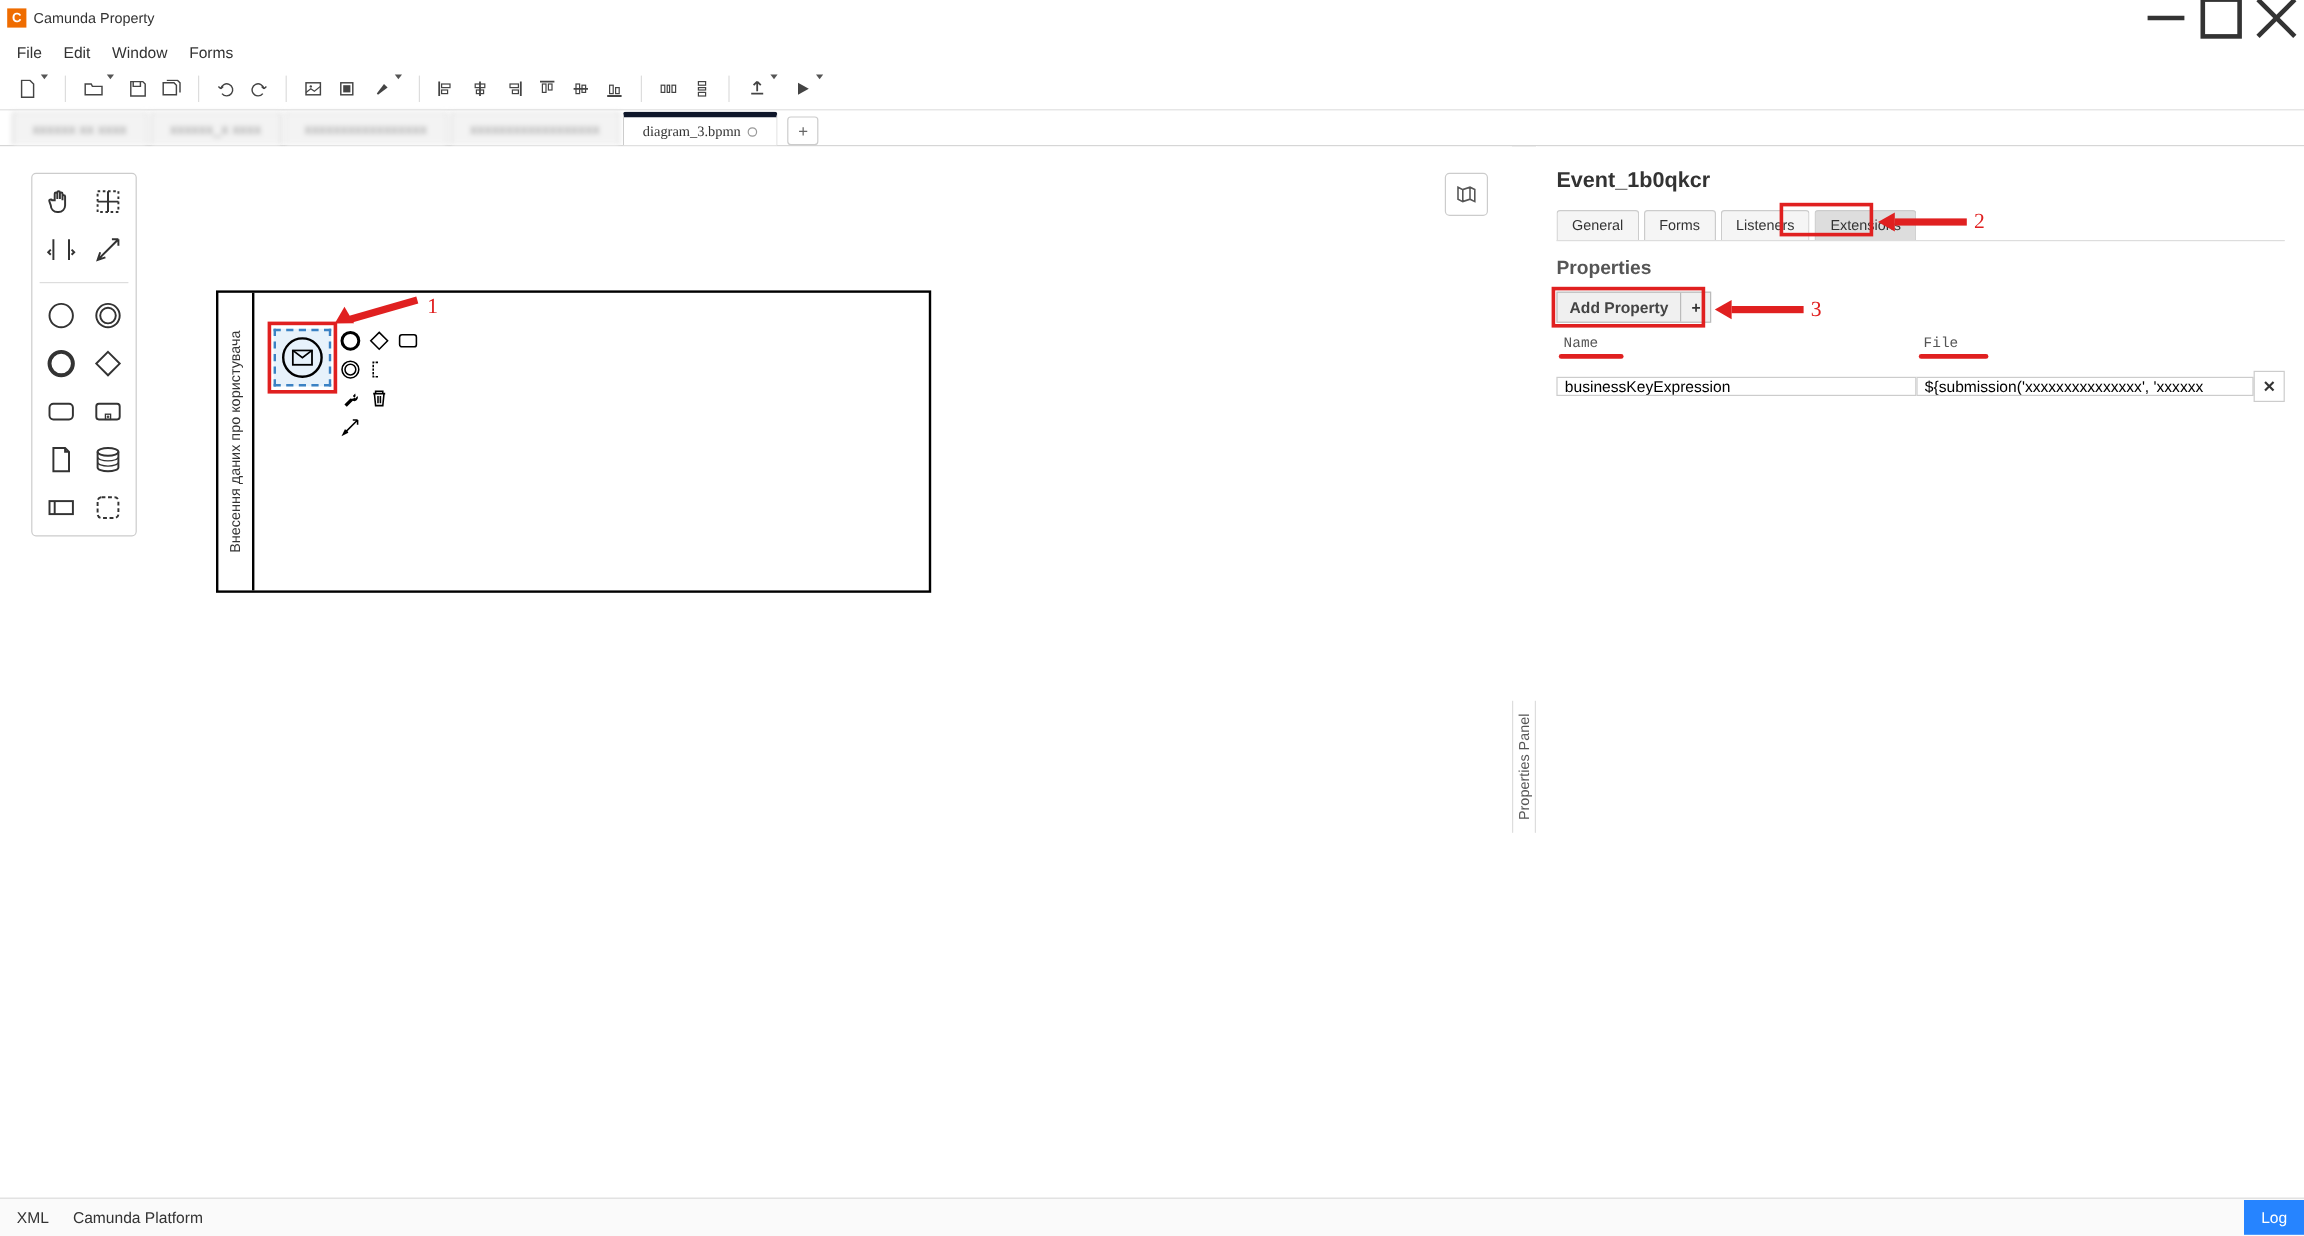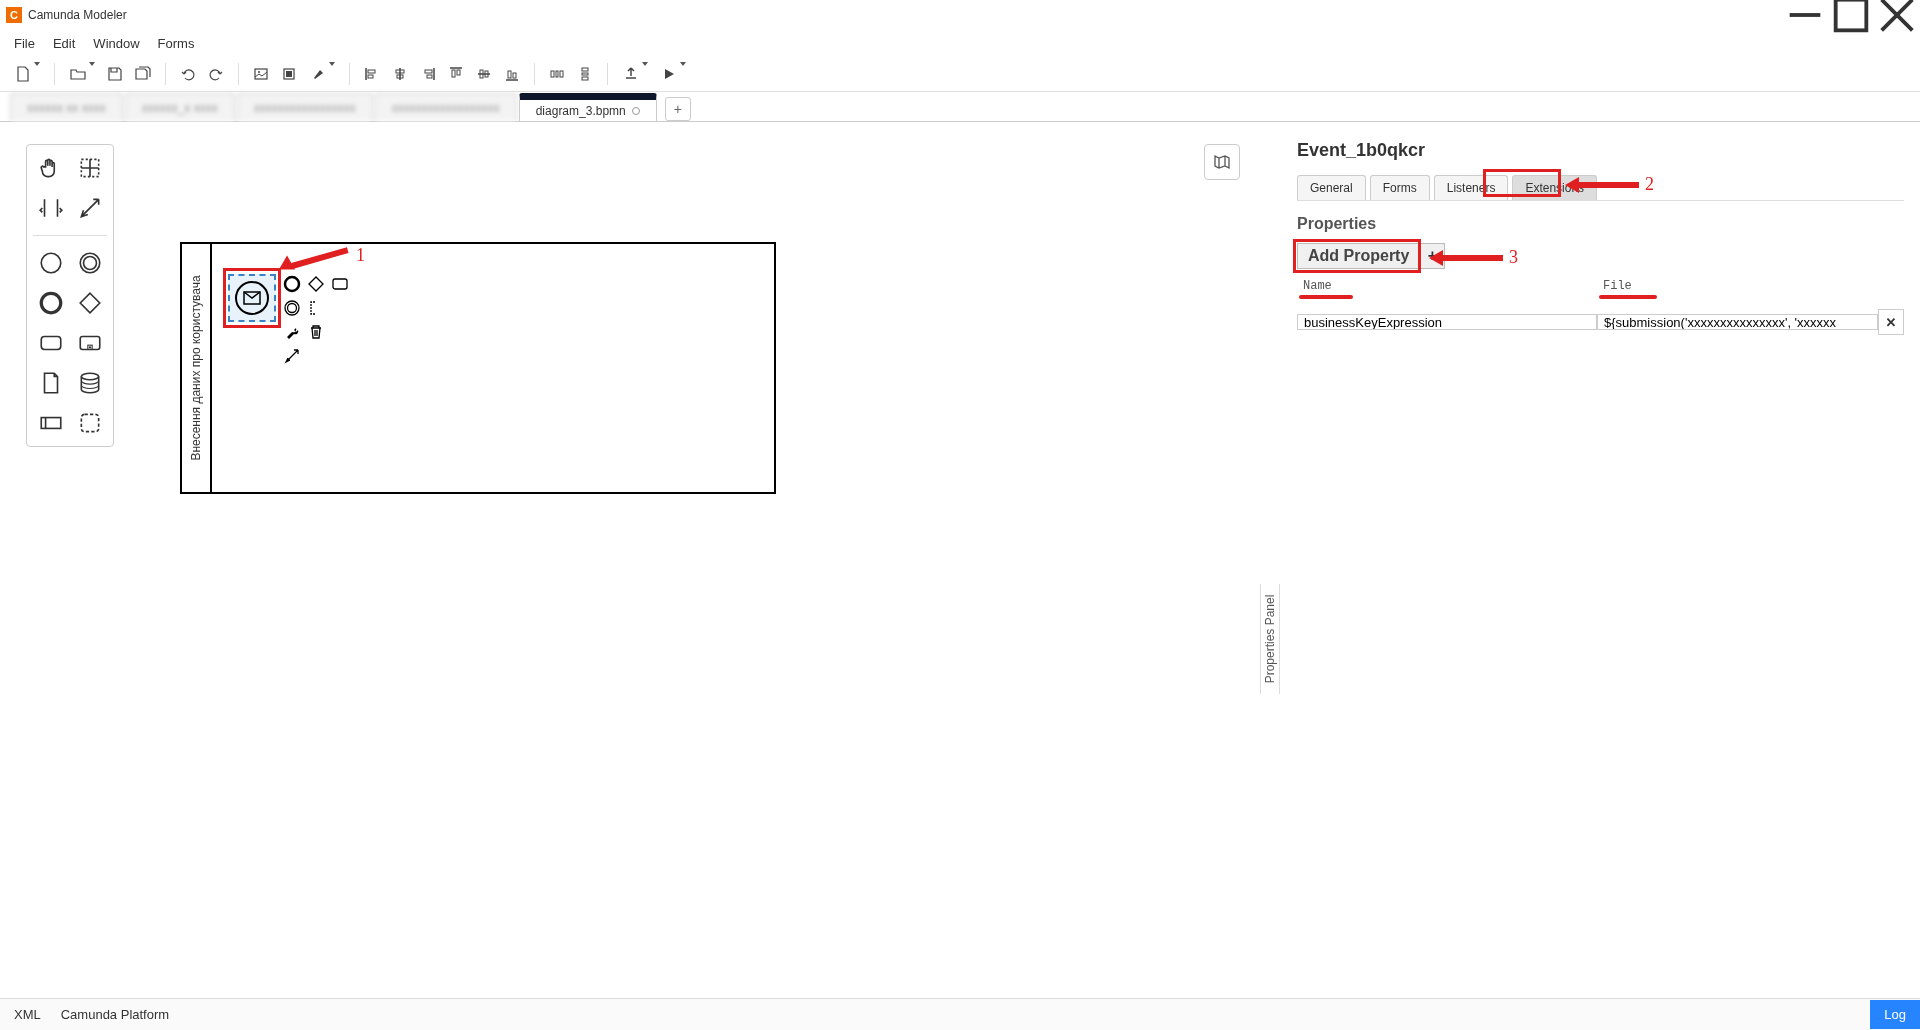--- a/index.html
+++ b/index.html
@@ -21,21 +21,21 @@
 .toolbar { height: 36px; border-bottom: 1px solid #e0e0e0; display: flex; align-items: center; padding: 0 10px; gap: 4px; }
 .tb-btn { width: 24px; height: 24px; display: flex; align-items: center; justify-content: center; position: relative; color: #444; }
 .tb-btn svg { width: 16px; height: 16px; }
 .tb-sep { width: 1px; height: 22px; background: #ddd; margin: 0 6px; }
 .tb-drop::after { content: ""; border-left: 3px solid transparent; border-right: 3px solid transparent; border-top: 4px solid #555; margin-left: 3px; }
 .tb-btn.with-drop { width: 34px; }
 
 
 .tabstrip { height: 30px; border-bottom: 1px solid #ccc; display: flex; align-items: flex-end; padding-left: 10px; }
 .tab { height: 28px; padding: 0 16px; border: 1px solid #ccc; border-bottom: none; display: flex; align-items: center; gap: 6px; background: #f3f3f3; margin-right: 2px; border-radius: 3px 3px 0 0; font-size: 12px; color: #999; position: relative; }
-.tab.active { background: #fff; color: #333; border-top: 7px solid #0f172a; }
+.tab.active { background: #fff; color: #333; border-top: 5px solid #0f172a; font-family: Liberation Serif, serif; }
 .tab.blur { filter: blur(2px); }
 .tab-unsaved { width: 8px; height: 8px; border: 1px solid #999; border-radius: 50%; }
 .tab-add { width: 26px; height: 24px; border: 1px solid #ccc; display: flex; align-items: center; justify-content: center; margin-left: 6px; font-size: 14px; color: #666; border-radius: 3px; }
 
 
 .workarea { flex: 1; display: flex; min-height: 0; }
 .canvas-wrap { flex: 1; position: relative; background: #fff; }
 .tool-palette { position: absolute; left: 26px; top: 22px; width: 88px; border: 1px solid #ccc; border-radius: 4px; background: #fff; padding: 8px 4px; display: flex; flex-direction: column; gap: 10px; }
 .palette-row { display: flex; justify-content: space-around; align-items: center; }
 .palette-item { width: 30px; height: 30px; display: flex; align-items: center; justify-content: center; }
@@ -64,21 +64,21 @@
 
 
 .props-collapse { width: 20px; border-left: 1px solid #ddd; border-right: 1px solid #ddd; background: #fff; display: flex; align-items: center; justify-content: center; }
 .props-collapse span { transform: rotate(-90deg); white-space: nowrap; font-size: 12px; color: #555; }
 .props-panel { width: 640px; border-left: 1px solid #fff; display: flex; flex-direction: column; padding: 18px 16px 10px 16px; background: #fff; position: relative; }
 .props-title { font-size: 18px; font-weight: bold; margin-bottom: 14px; }
 .props-tabs { display: flex; gap: 4px; border-bottom: 1px solid #ddd; margin-bottom: 14px; }
 .ptab { padding: 5px 12px; border: 1px solid #ccc; border-bottom: none; border-radius: 3px 3px 0 0; background: #f5f5f5; font-size: 12px; }
 .ptab.active { background: #ddd; position: relative; }
 .section-title { font-size: 16px; font-weight: bold; color: #555; margin-bottom: 10px; }
-.add-prop { display: inline-flex; align-items: stretch; border: 1px solid #bbb; background: #f0f0f0; font-size: 16px; height: 26px; }
+.add-prop { display: inline-flex; align-items: stretch; border: 1px solid #bbb; background: #f0f0f0; font-size: 13px; height: 26px; }
 .add-prop-label { padding: 0 10px; display: flex; align-items: center; border-right: 1px solid #bbb; font-weight: 600; color: #444; }
 .add-prop-plus { width: 24px; display: flex; align-items: center; justify-content: center; font-weight: bold; }
 .prop-table { margin-top: 10px; }
 .prop-headers { display: flex; font-size: 12px; color: #555; margin-bottom: 16px; font-family: Liberation Mono, monospace; }
 .prop-headers .ph-name { width: 300px; padding-left: 6px; }
 .prop-headers .ph-value { flex: 1; padding-left: 6px; }
 .prop-row { display: flex; align-items: center; }
 .prop-row input { flex: 1; border: 1px solid #ccc; padding: 4px 6px; font-size: 13px; height: 16px; }
 .prop-row input:first-child { width: 300px; flex: 0 0 300px; }
 .prop-del { width: 26px; height: 26px; border: 1px solid #ccc; display: flex; align-items: center; justify-content: center; font-weight: bold; }
@@ -93,21 +93,21 @@
 
 
 .spacer { height: 22px; }
 </style>
 </head>
 <body>
 
 <div class="titlebar">
   <div class="titlebar-left">
     <div class="titlebar-icon">C</div>
-    <div class="titlebar-title">Camunda Modeler</div>
+    <div class="titlebar-title">Camunda Property</div>
   </div>
   <div class="titlebar-controls">
     <div class="titlebar-btn">
         <svg viewBox="0 0 12 12">
           <line x1="2" y1="6" x2="10" y2="6" stroke="#333" stroke-width="1"></line>
         </svg>
       </div>
     <div class="titlebar-btn">
         <svg viewBox="0 0 12 12">
           <rect x="2" y="2" width="8" height="8" fill="none" stroke="#333" stroke-width="1"></rect>

